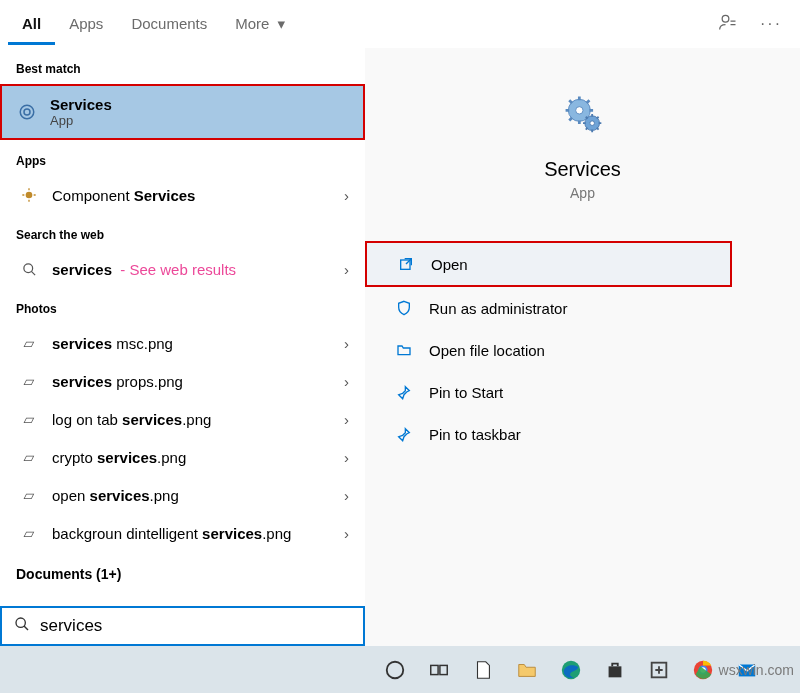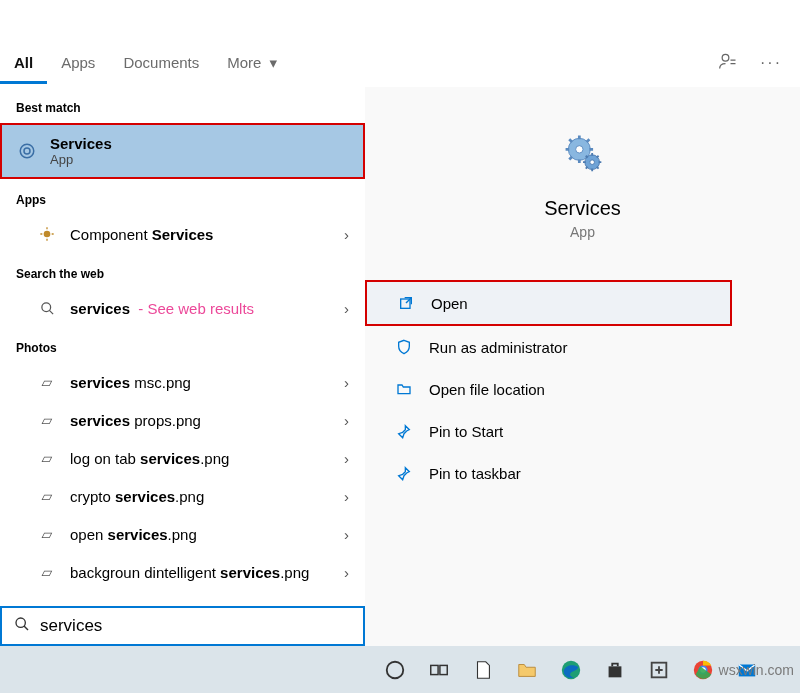--- a/index.html
+++ b/index.html
@@ -1,40 +1,40 @@
 <!DOCTYPE html>
 <html><head>
 <meta charset="utf-8">
 <style>
   * { box-sizing: border-box; margin: 0; padding: 0; font-family: "Segoe UI", Arial, sans-serif; }
   body { width: 800px; height: 693px; background: #fff; overflow: hidden; position: relative; }
 
   
-  .tabs { display: flex; align-items: center; height: 48px; padding: 0 0; position: relative; margin-top: 39px; }
+  .tabs { display: flex; align-items: center; height: 48px; padding: 0 8px; position: relative; }
   .tab { padding: 12px 14px 10px; font-size: 15px; color: #6b6b6b; cursor: pointer; border-bottom: 3px solid transparent; }
   .tab.active { color: #111; font-weight: 600; border-bottom-color: #0078d4; }
   .tab .chev { margin-left: 4px; }
   .header-right { position: absolute; right: 18px; top: 0; height: 48px; display: flex; align-items: center; gap: 22px; color: #666; }
 
   
   .main { display: flex; height: 598px; }
   .left { width: 365px; overflow: hidden; font-size: 15px; }
   .right { flex: 1; background: #f9f9f9; position: relative; }
 
   .section-head { font-weight: 600; font-size: 12px; padding: 14px 16px 8px; }
   .section-head.small { font-size: 14px; }
 
   
   .best-row { background: #a6c8e4; margin: 0; padding: 10px 16px; display: flex; align-items: center; gap: 14px; border: 2px solid #d40000; border-right: 2px solid #d40000; }
   .best-icon { width: 18px; height: 18px; display:flex; align-items:center; justify-content:center; color:#3a3a3a; }
   .best-text .title { font-weight: 600; }
   .best-text .sub { font-size: 13px; color: #444; }
 
   
-  .row { display:flex; align-items:center; gap:14px; padding:10px 20px; position:relative; cursor:pointer;margin-left:18px; }
+  .row { display:flex; align-items:center; gap:14px; padding:10px 20px; position:relative; cursor:pointer; }
   .row .ric { width:18px; height:18px; display:flex; align-items:center; justify-content:center; color:#555; font-size:14px; }
   .row .rlabel { flex:1; white-space:nowrap; overflow:hidden; text-overflow:ellipsis; }
   .row .chev { position:absolute; right:16px; color:#555; }
   .row .after { color:#ec4899; margin-left:4px; }
   .row b { font-weight:600; }
 
   
   .preview { text-align:center; padding-top:40px; }
   .preview-icon { width:52px; height:52px; margin:0 auto 18px; display:flex; align-items:center; justify-content:center; }
   .preview-title { font-size:20px; }

